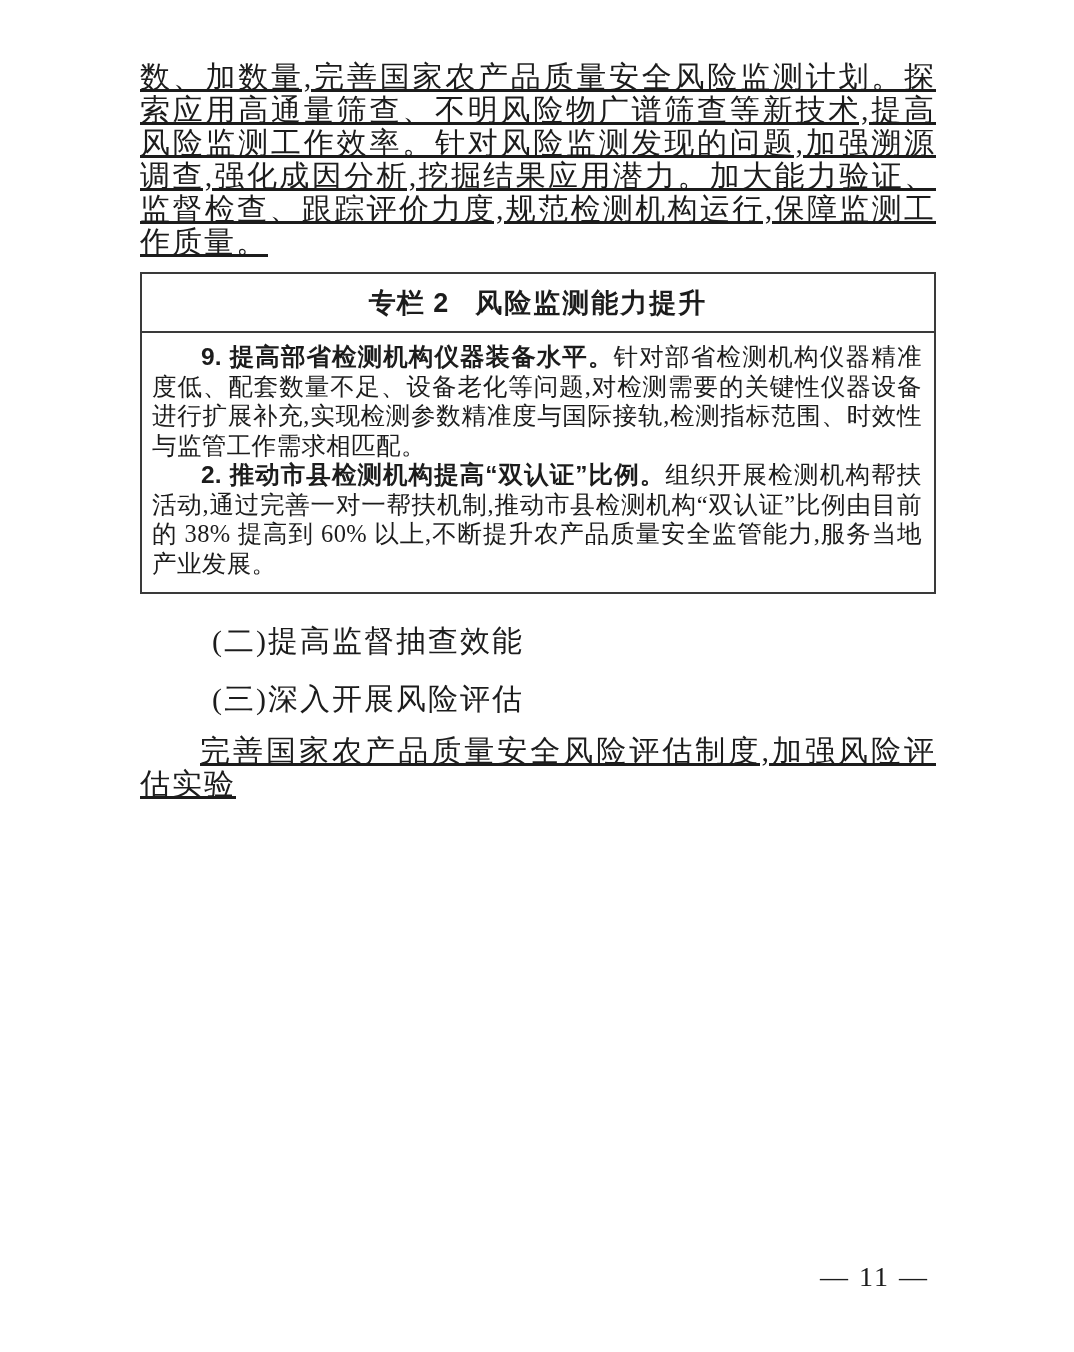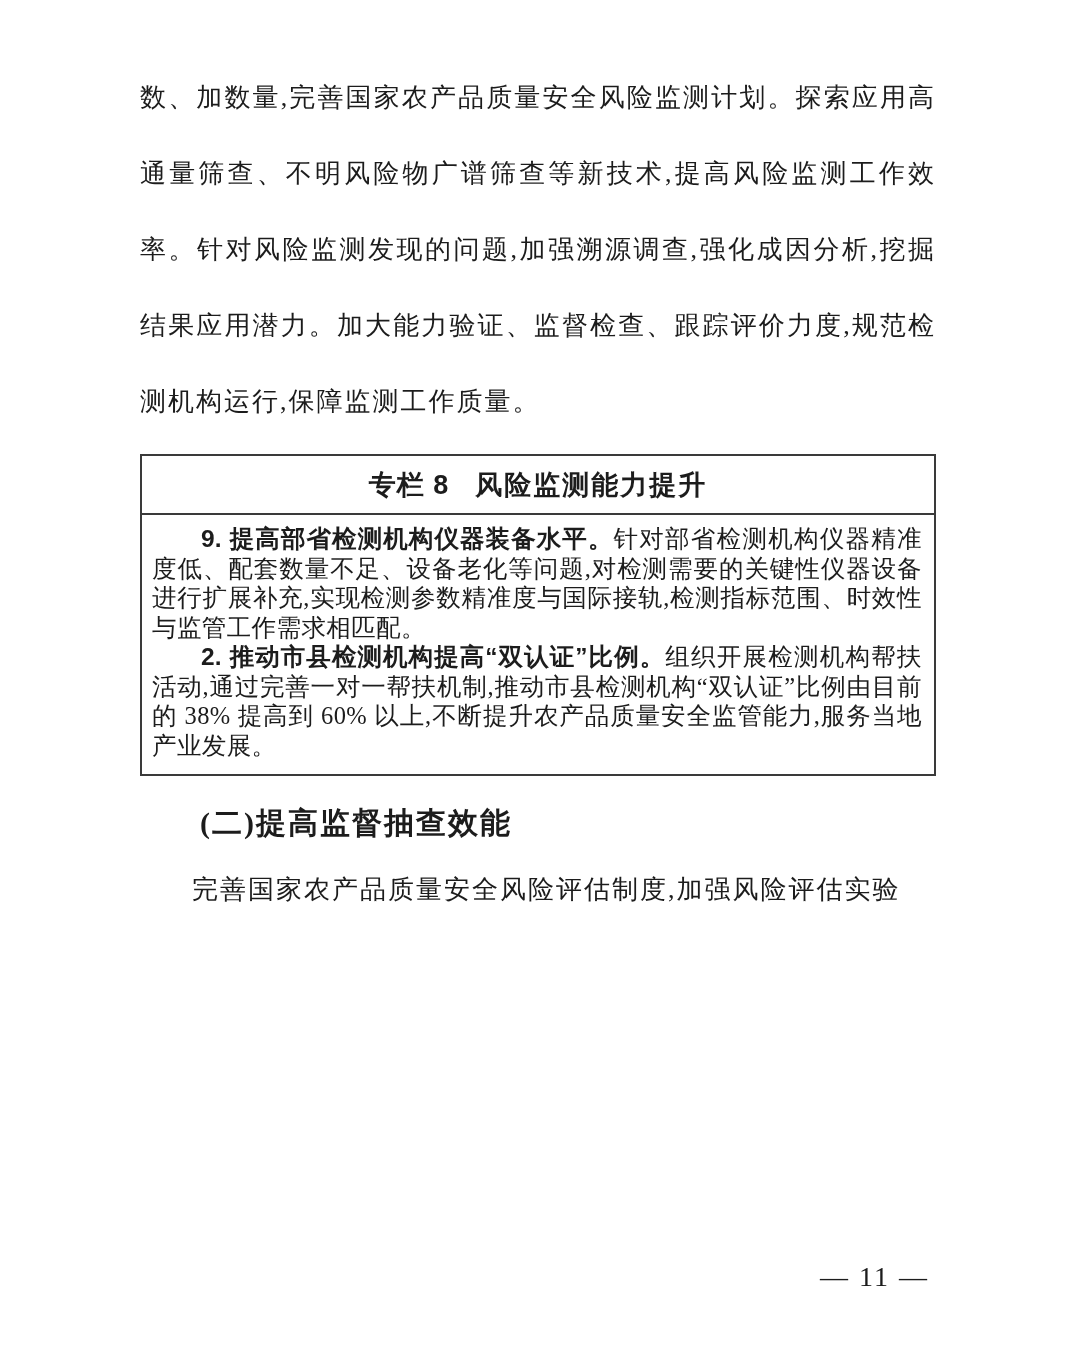--- a/index.html
+++ b/index.html
@@ -20,24 +20,25 @@
   }
   .content {
     position: absolute;
     top: 0;
     left: 140px;
     width: 796px;
     padding-top: 60px;
   }
   p.body-para {
     margin: 0;
-    font-size: 26px;
-    line-height: 76px;
+    font-size: 30px;
+    line-height: 33px;
     text-align: justify;
     letter-spacing: 2px;
+    text-decoration: underline;
   }
   p.indent {
     text-indent: 2em;
   }
   
   .column-box {
     margin-top: 14px;
     border: 2px solid #3a3a3a;
   }
   .column-box-title {
@@ -65,23 +66,23 @@
     text-indent: 2em;
     letter-spacing: 0.4px;
   }
   .box-item .lead {
     font-weight: bold;
     font-family: "Liberation Sans", "DejaVu Sans", sans-serif;
     letter-spacing: 0.2px;
   }
   
   h3.section-heading {
-    margin: 0;
+    margin: 12px;
     font-size: 30px;
-    font-weight: bold;
+    font-weight: normal;
     line-height: 46px;
     padding-left: 60px;
     letter-spacing: 2px;
   }
   #heading-2 { margin-top: 24px; }
   #para-2   { margin-top: 6px; }
   #heading-3 { margin-top: 4px; }
   #para-3   { margin-top: 6px; }
   
   .page-footer {
@@ -97,30 +98,31 @@
 </head>
 <body>
 
 <div class="page">
   <div class="content">
 
     <p class="body-para" id="para-1">数、加数量,完善国家农产品质量安全风险监测计划。探索应用高通量筛查、不明风险物广谱筛查等新技术,提高风险监测工作效率。针对风险监测发现的问题,加强溯源调查,强化成因分析,挖掘结果应用潜力。加大能力验证、监督检查、跟踪评价力度,规范检测机构运行,保障监测工作质量。</p>
 
     <div class="column-box">
       <div class="column-box-title">
-        <span>专栏 8</span><span class="box-name">风险监测能力提升</span>
+        <span>专栏 2</span><span class="box-name">风险监测能力提升</span>
       </div>
       <div class="column-box-body">
         <p class="box-item"><span class="lead">9. 提高部省检测机构仪器装备水平。</span><span>针对部省检测机构仪器精准度低、配套数量不足、设备老化等问题,对检测需要的关键性仪器设备进行扩展补充,实现检测参数精准度与国际接轨,检测指标范围、时效性与监管工作需求相匹配。</span></p>
         <p class="box-item"><span class="lead">2. 推动市县检测机构提高“双认证”比例。</span><span>组织开展检测机构帮扶活动,通过完善一对一帮扶机制,推动市县检测机构“双认证”比例由目前的 38% 提高到 60% 以上,不断提升农产品质量安全监管能力,服务当地产业发展。</span></p>
       </div>
     </div>
 
     <h3 class="section-heading" id="heading-2">(二)提高监督抽查效能</h3>
 
 
+    <h3 class="section-heading" id="heading-3">(三)深入开展风险评估</h3>
 
     <p class="body-para indent" id="para-3">完善国家农产品质量安全风险评估制度,加强风险评估实验</p>
 
   </div>
 
   <div class="page-footer">— 11 —</div>
 </div>
 
 </body></html>

